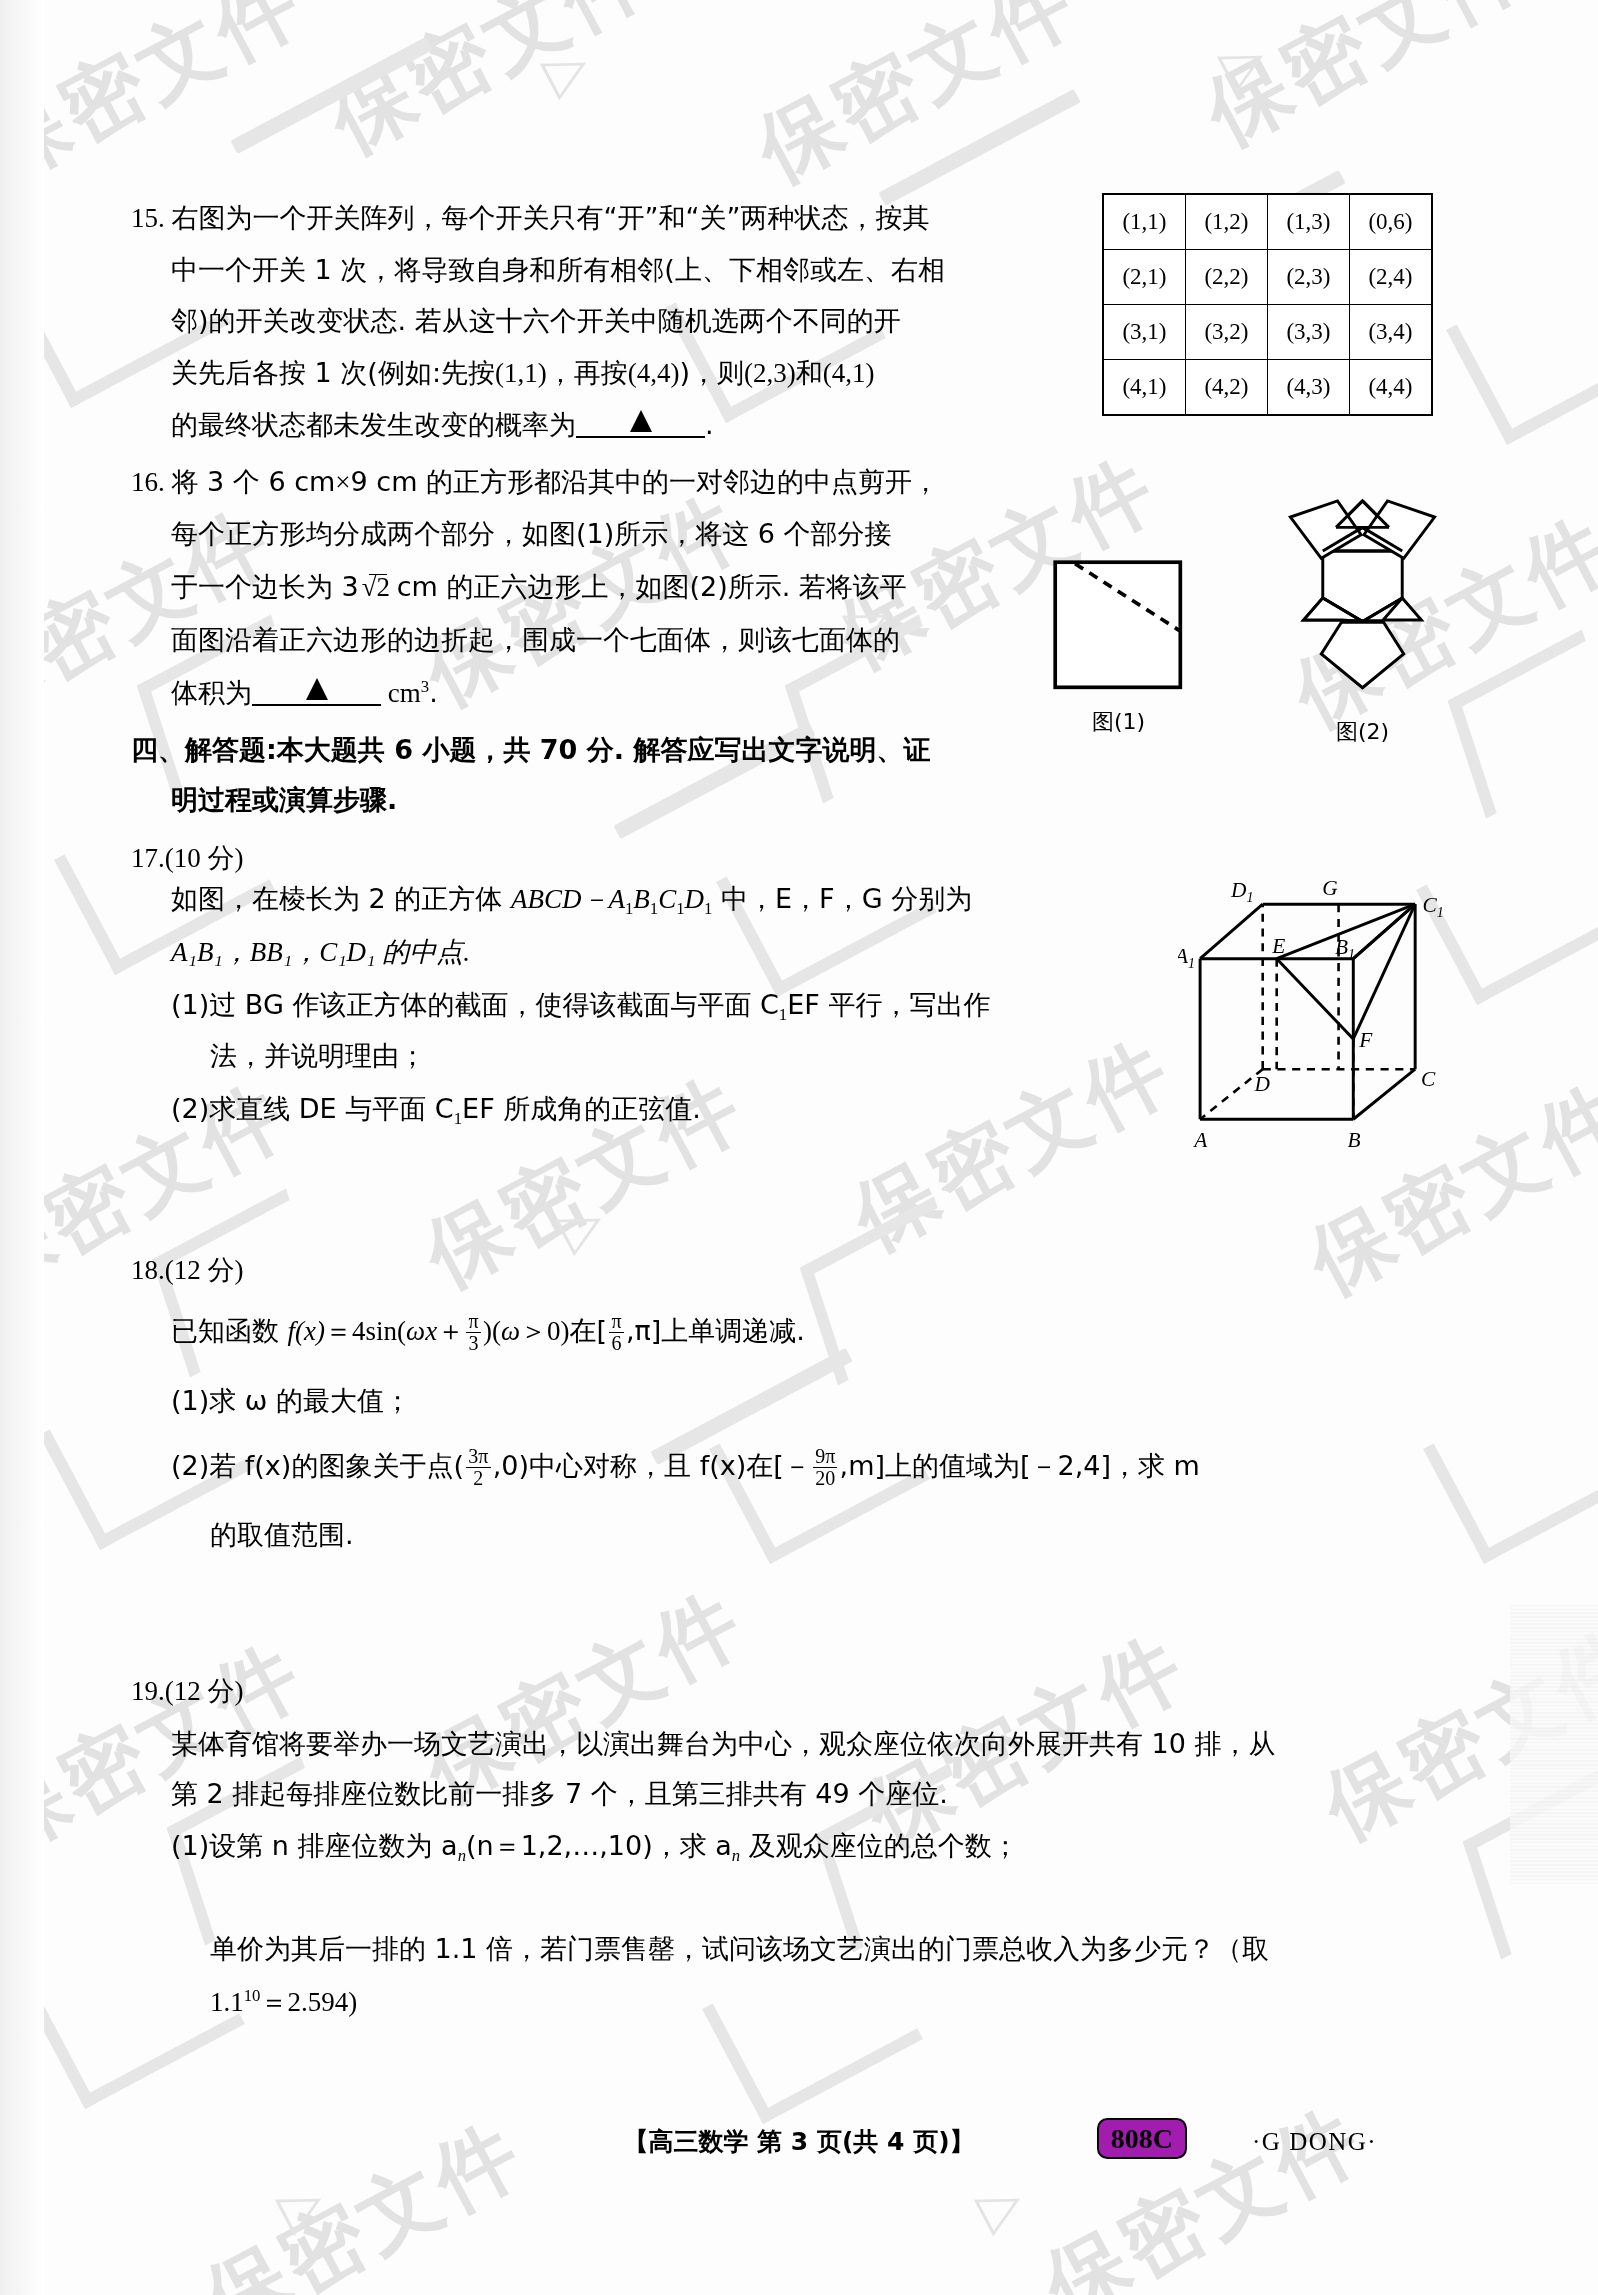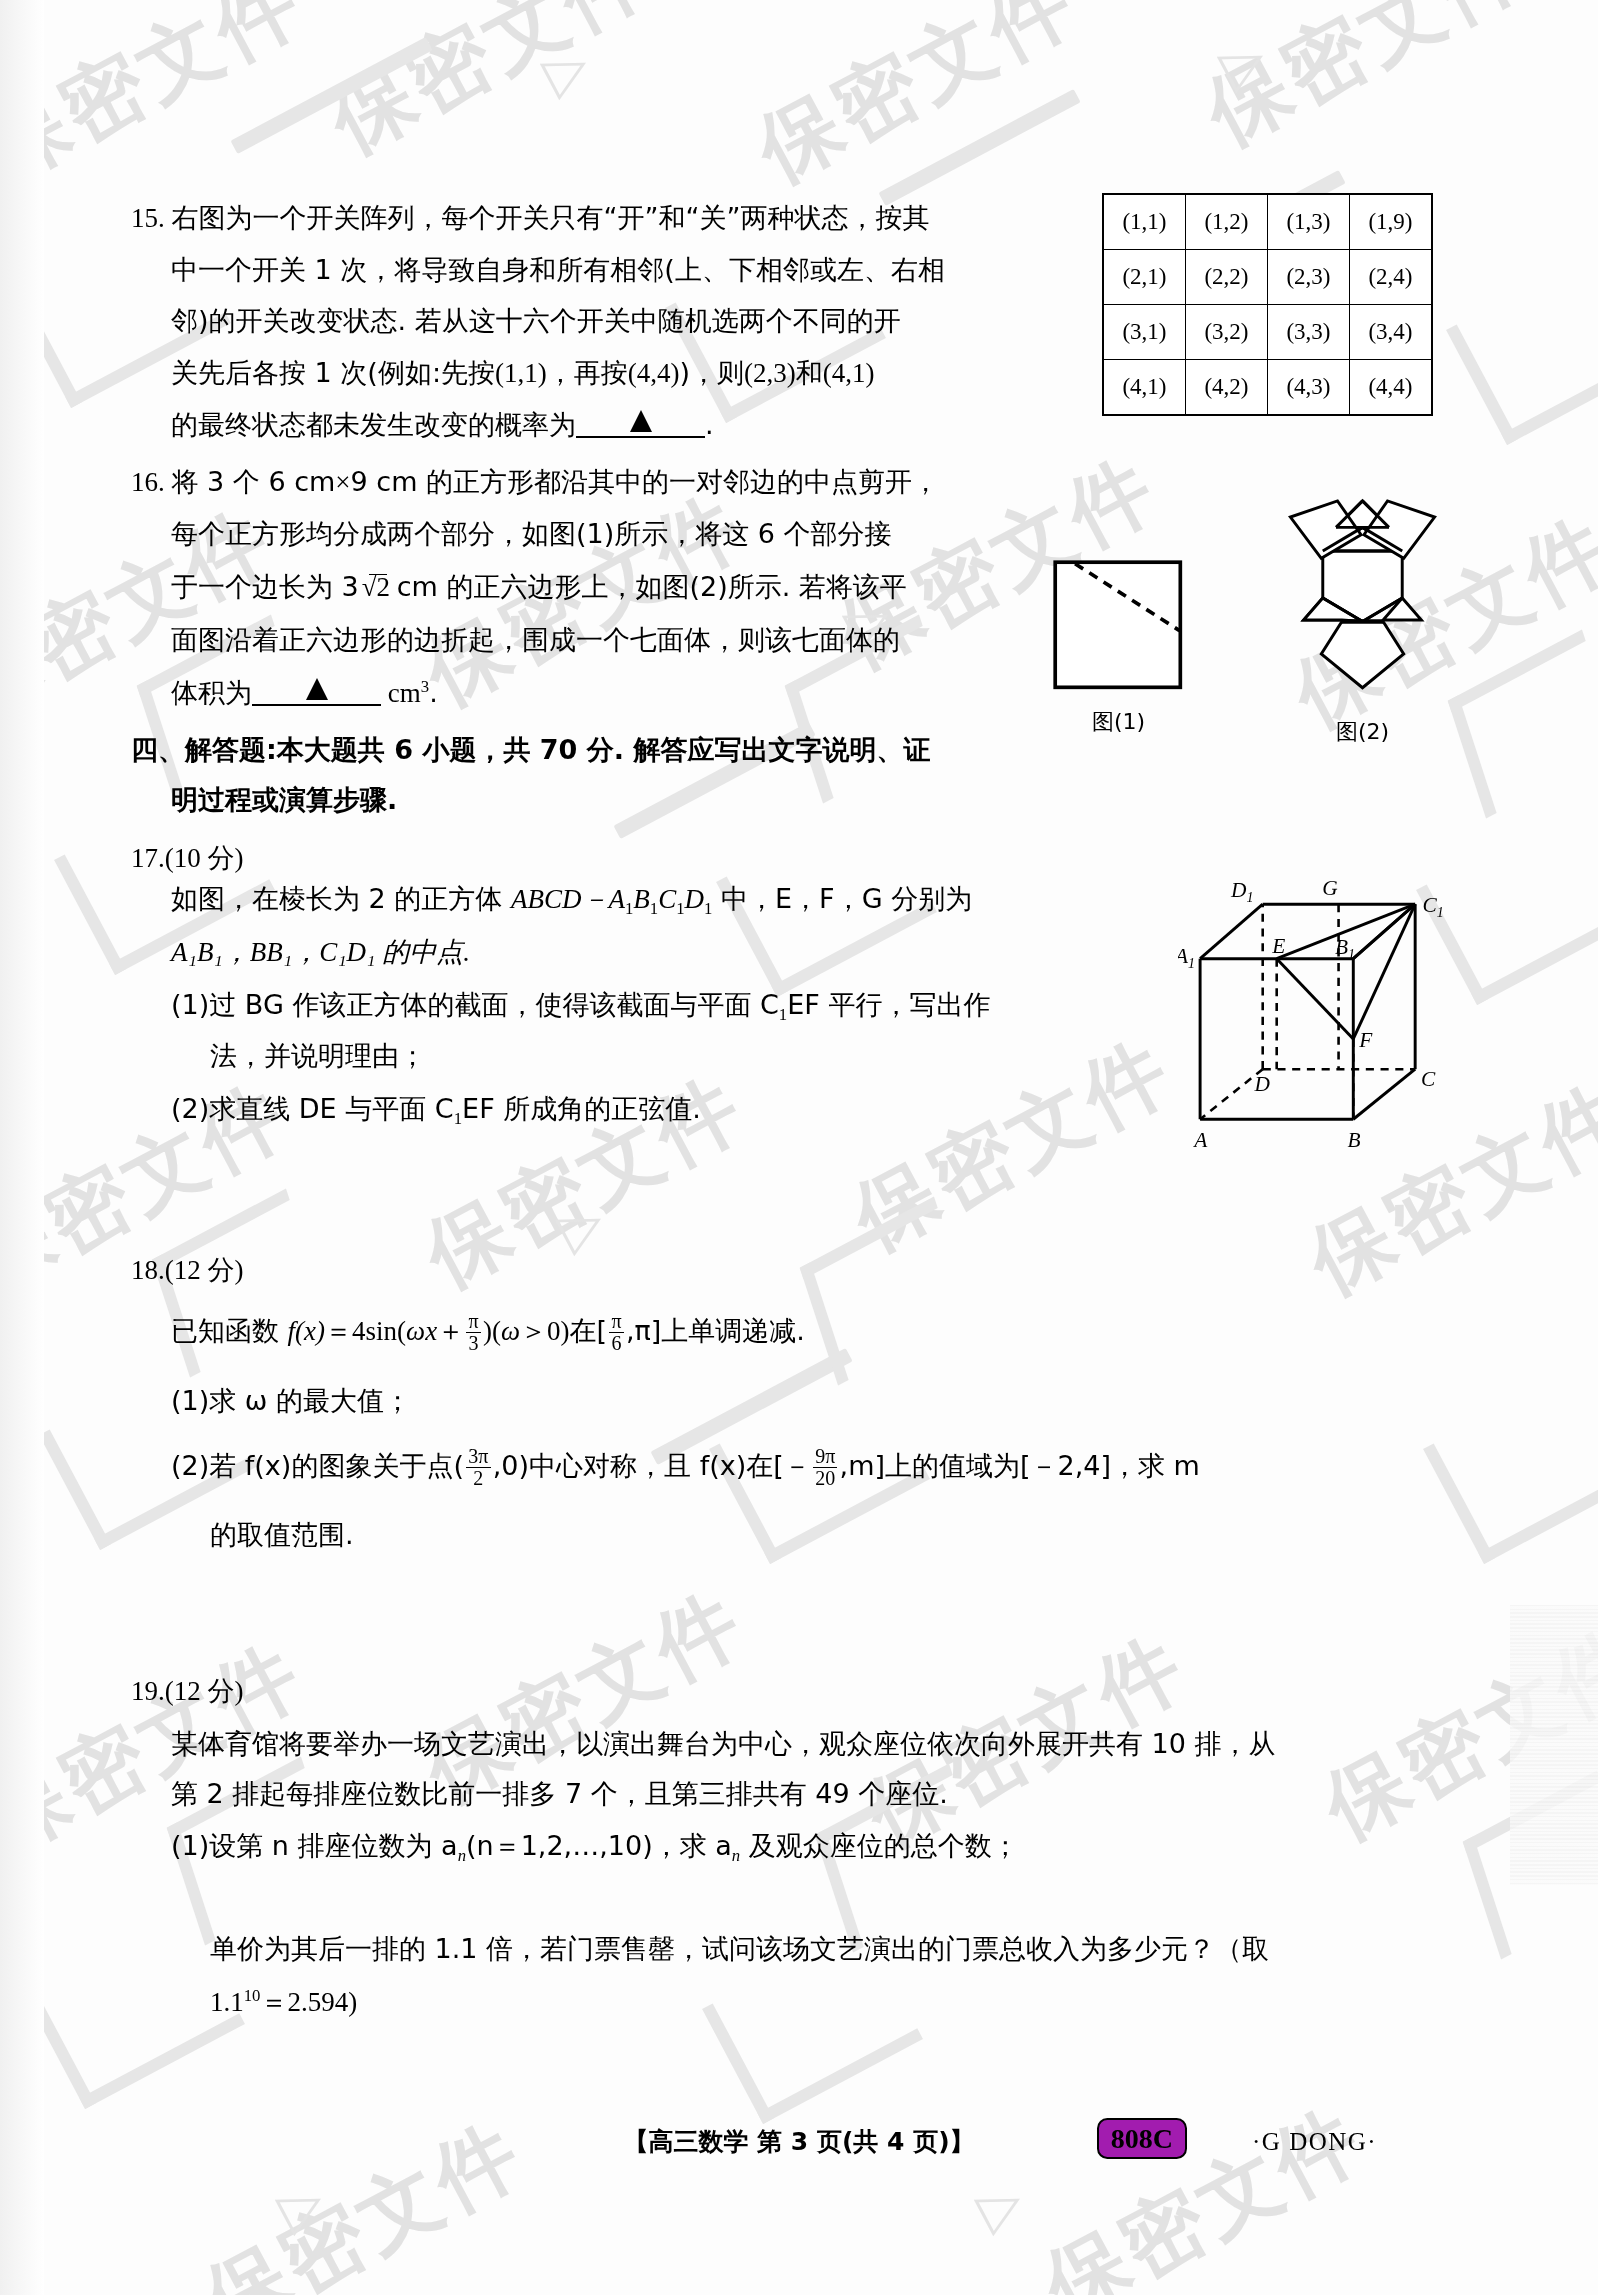--- a/index.html
+++ b/index.html
@@ -198,21 +198,21 @@
   <div class="row" style="left:171px;top:407px;">
     <span class="cn">的最终状态都未发生改变的概率为</span><span class="blank"><span class="tri"></span></span><span class="cn">.</span>
   </div>
 
   <table id="switch-table">
     <tbody>
       <tr>
         <td>(1,1)</td>
         <td>(1,2)</td>
         <td>(1,3)</td>
-        <td>(1,9)</td>
+        <td>(0,6)</td>
       </tr>
       <tr>
         <td>(2,1)</td>
         <td>(2,2)</td>
         <td>(2,3)</td>
         <td>(2,4)</td>
       </tr>
       <tr>
         <td>(3,1)</td>
         <td>(3,2)</td>

